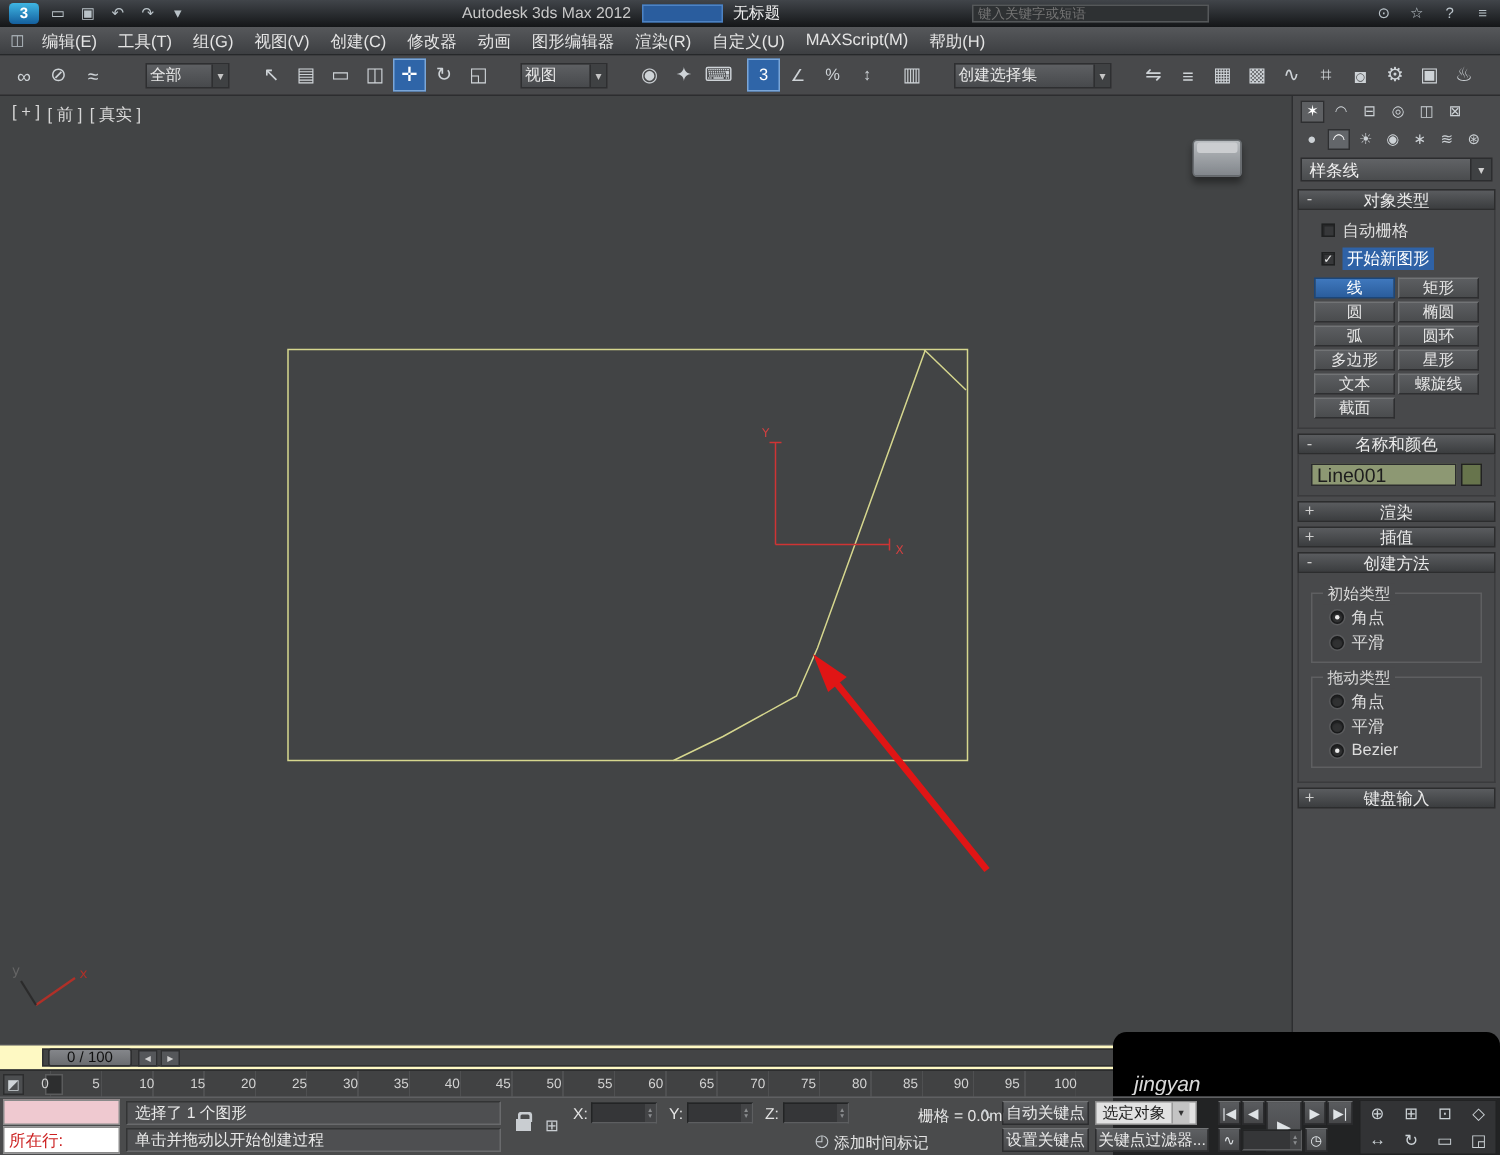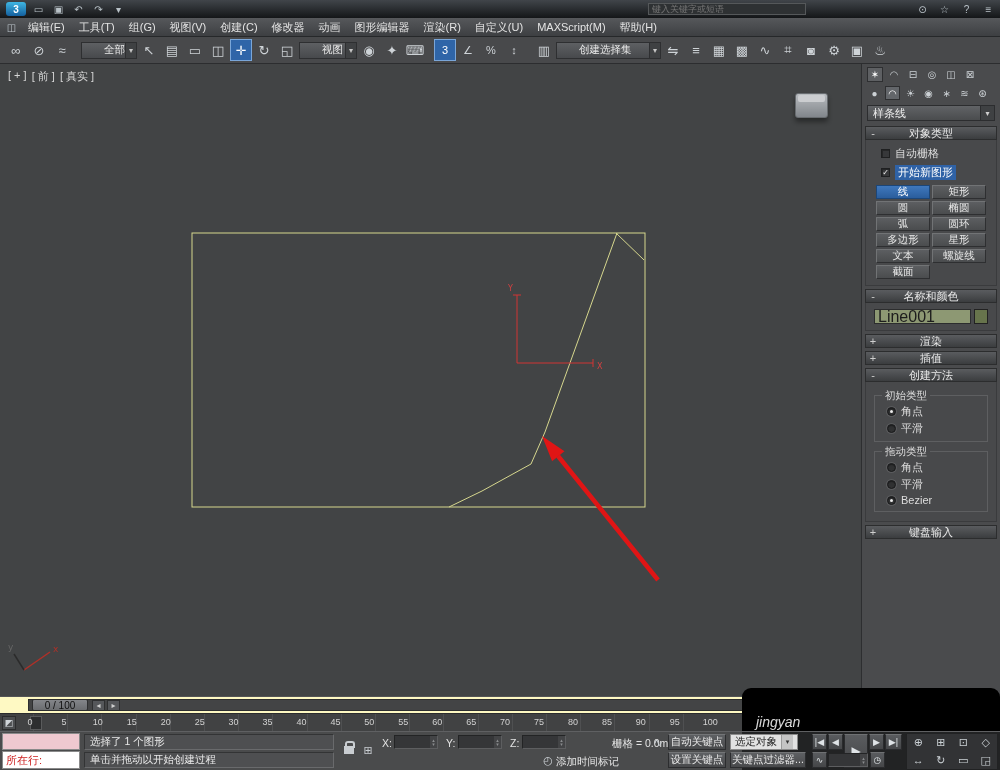--- a/index.html
+++ b/index.html
@@ -25,21 +25,21 @@
   #menubar{top:18px;height:19px;background:linear-gradient(#56585b,#3d3f42);border-bottom:1px solid #26282a;padding:0 4px;}
   .menu-item{padding:0 7px;height:19px;display:flex;align-items:center;color:#e4e4e4;font-size:11px;cursor:default;}
   #menubar .qicon{margin-right:2px;}
 
   
   #toolbar{top:37px;height:27px;background:#48494b;border-bottom:1px solid #2c2d2f;padding:0 5px;gap:1px;}
   .ticon{width:22px;height:22px;display:flex;align-items:center;justify-content:center;color:#ced3d7;font-size:13px;border:1px solid transparent;}
   .ticon.small{font-size:11px;}
   .ticon.active{background:#2f65a8;border-color:#7aa6d8;color:#fff;}
   .tsep{width:6px;height:22px;}
-  .tdrop{height:17px;background:linear-gradient(#5e6063,#47494c);border:1px solid #2e2f31;display:flex;align-items:center;padding-left:22px;color:#e8e8e8;margin:0 0;font-size:10.5px;}
+  .tdrop{height:17px;background:linear-gradient(#5e6063,#47494c);border:1px solid #2e2f31;display:flex;align-items:center;padding-left:2px;color:#e8e8e8;margin:0 16px;font-size:10.5px;}
   .tdrop .arrowbox{margin-left:5px;color:#c5c5c5;font-size:8px;background:#3f4143;border-left:1px solid #2e2f31;height:15px;display:flex;align-items:center;padding:0 3px;}
 
   
   #viewport{position:absolute;left:0;top:64px;width:861px;height:632px;background:#424445;}
   #vp-label{position:absolute;left:8px;top:5px;display:flex;gap:5px;color:#d6d6d6;font-size:11px;z-index:2;}
   #vp-label span{cursor:default;}
   #vp-svg{position:absolute;left:0;top:0;}
   #viewcube{position:absolute;left:786px;top:26px;width:48px;height:38px;opacity:.85;z-index:2;}
   #viewcube .cube{position:absolute;left:9px;top:3px;width:33px;height:25px;background:linear-gradient(#cdd1d5,#8d9298);border:1px solid #6f7478;border-radius:3px;box-shadow:0 4px 5px rgba(0,0,0,.45);}
   #viewcube .cube-top{position:absolute;left:12px;top:5px;width:27px;height:7px;background:#e3e6e9;border-radius:2px;}
@@ -60,21 +60,21 @@
   .rollout-h .rt{flex:1;text-align:center;padding-right:14px;}
   .rollout-b{margin:0 3px;background:#48494b;border:1px solid #3a3b3d;border-top:none;padding:4px 3px;}
   .chkrow{display:flex;align-items:center;gap:5px;padding:2px 0 2px 12px;}
   .chk{width:9px;height:9px;background:#37383a;border:1px solid #1f2021;box-shadow:inset 1px 1px 0 #262728;display:flex;align-items:center;justify-content:center;color:#eee;font-size:8px;}
   .hl{background:#2f62a6;color:#fff;padding:0 3px;}
   .btngrid{display:grid;grid-template-columns:1fr 1fr;gap:2px;padding:3px 7px 2px;}
   .cbtn{height:14px;background:linear-gradient(#5c5e61,#4a4c4e);border:1px solid #2e2f31;border-top-color:#717375;border-left-color:#717375;display:flex;align-items:center;justify-content:center;color:#e7e7e7;font-size:10.5px;cursor:default;}
   .cbtn.active{background:linear-gradient(#3f78bd,#2a5d9c);border-color:#1c4678;color:#fff;}
   .cbtn.ghost{visibility:hidden;}
   .namerow{display:flex;gap:3px;padding:2px 5px;}
-  .namefield{flex:1;height:15px;background:#8d9873;border:1px solid #2c2d2e;color:#1d1d1d;font-size:16px;display:flex;align-items:center;padding:0 3px;}
+  .namefield{flex:1;height:15px;background:#8d9873;border:1px solid #2c2d2e;color:#1d1d1d;font-size:13px;display:flex;align-items:center;padding:0 3px;}
   .colorswatch{width:14px;height:15px;background:#67744c;border:1px solid #222;}
   .groupbox{position:relative;margin:9px 5px 5px;border:1px solid #5e5f61;padding:7px 4px 4px;text-align:right;}
   .groupbox .gtitle{position:absolute;top:-7px;left:7px;background:#48494b;padding:0 3px;color:#dadada;font-size:10.5px;}
   .radiorow{display:flex;align-items:center;gap:5px;padding:1px 0 1px 8px;}
   .radio{width:9px;height:9px;border-radius:50%;background:#303132;border:1px solid #191a1b;box-shadow:inset 0 1px 1px #1d1e1f, 0 0 0 1px #5a5b5d;}
   .radio.sel::after{content:"";display:block;width:3px;height:3px;margin:2px;background:#ececec;border-radius:50%;}
 
   
   #timeline{position:absolute;left:0;top:696px;width:1000px;height:17px;background:#fef9c3;border-top:1px solid #535456;}
   #tl-track{position:absolute;left:28px;top:2px;width:720px;height:12px;background:#434445;border:1px solid #2e2f30;}
@@ -118,20 +118,25 @@
 
 <div id="stage">
 
   <div id="titlebar" class="bar">
     <div id="logo">3</div>
     <span class="qicon">▭</span>
     <span class="qicon">▣</span>
     <span class="qicon">↶</span>
     <span class="qicon">↷</span>
     <span class="qicon">▾</span>
+    <div id="title-center">
+      <span id="title-app">Autodesk 3ds Max 2012</span>
+      <span class="title-hl"></span>
+      <span id="title-doc">无标题</span>
+    </div>
     <div id="search-box">
       <input placeholder="键入关键字或短语" style="">
     </div>
     <div id="title-right">
       <span class="qicon">⊙</span>
       <span class="qicon">☆</span>
       <span class="qicon">?</span>
       <span class="qicon">≡</span>
     </div>
   </div>

